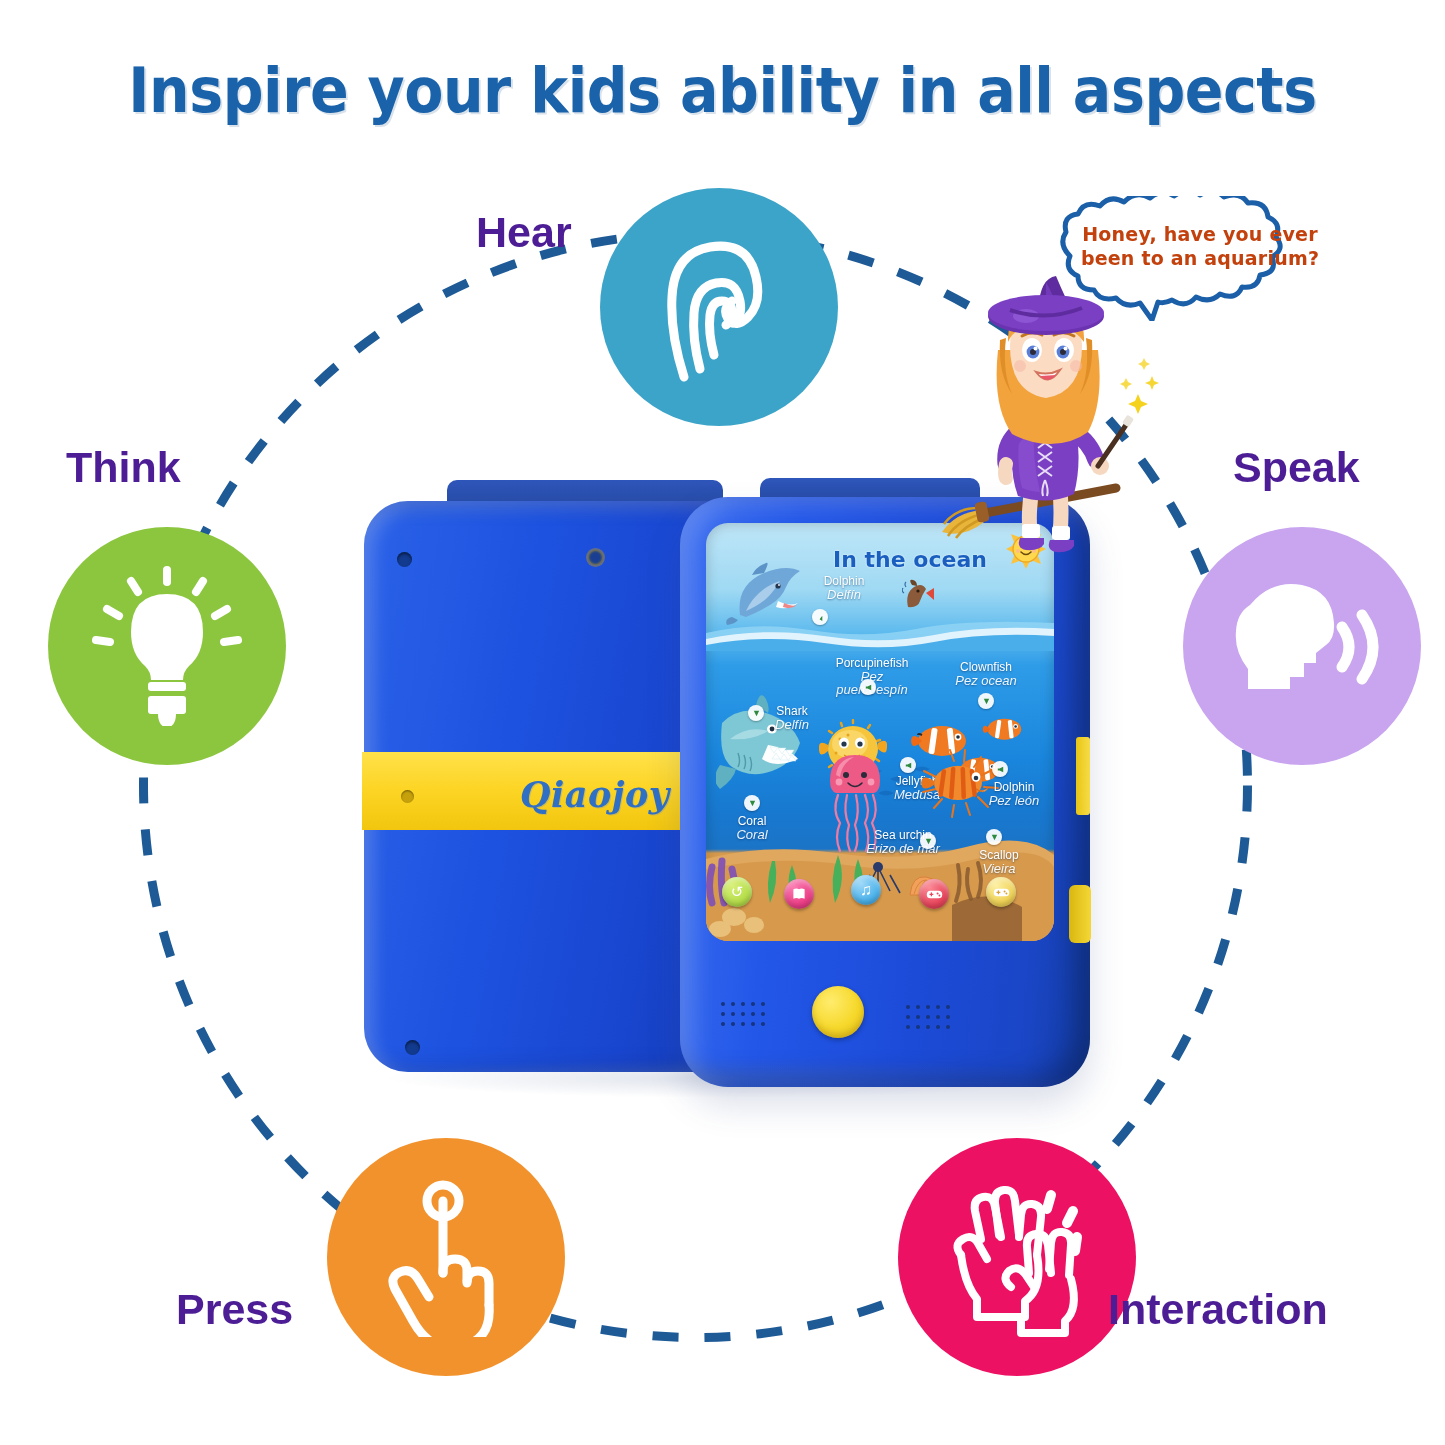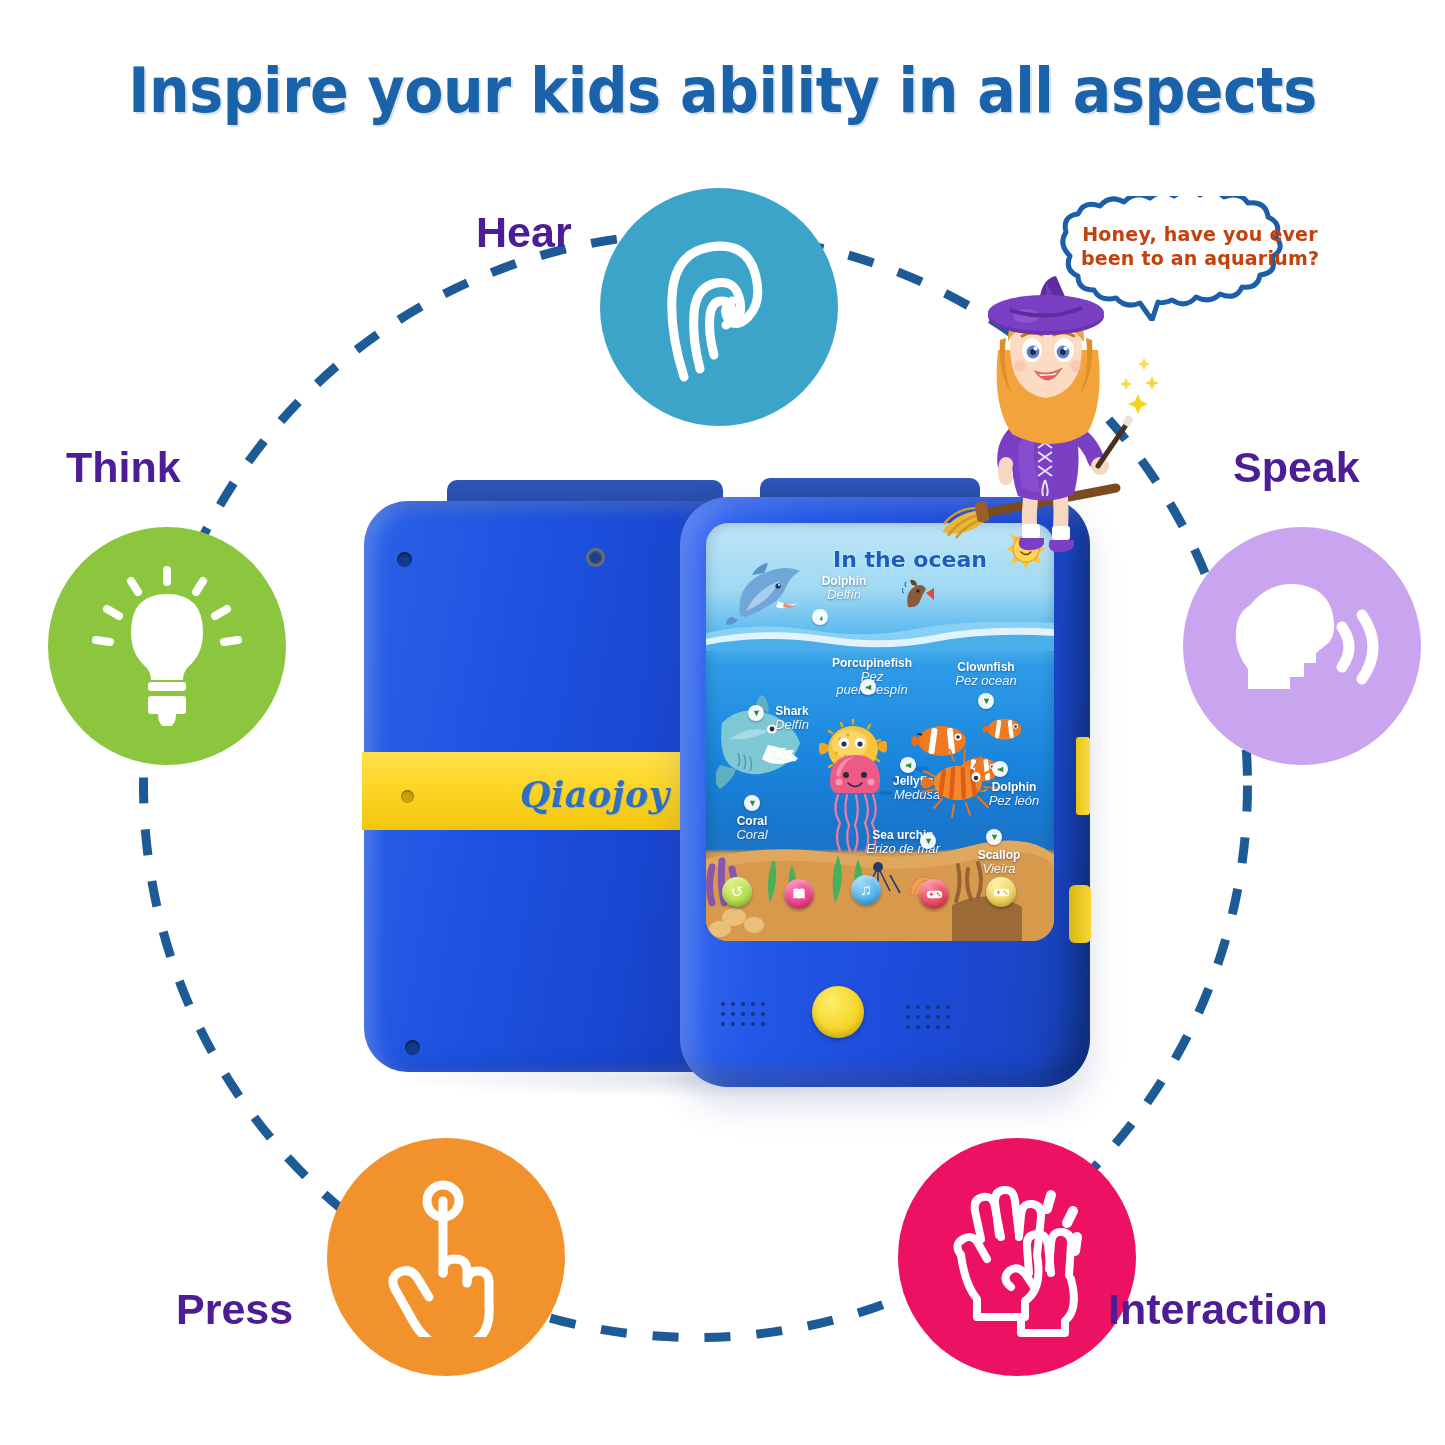--- a/index.html
+++ b/index.html
@@ -129,21 +129,21 @@
   #screen-title span { -webkit-text-stroke: 0; }
 
   .waveline { position: absolute; left: 0; width: 100%; }
 
   .sea-label {
     position: absolute; text-align: center; color: #ffffff;
     font-family: "Liberation Sans", sans-serif; line-height: 1.05;
     text-shadow: 0 1px 2px rgba(0,40,90,.55);
     pointer-events: none;
   }
-  .sea-label .en { display: block; font-size: 12px; font-weight: bold; }
+  .sea-label .en { display: block; font-size: 12px; font-weight: normal; }
   .sea-label .es { display: block; font-size: 13px; font-style: italic; opacity: .92; }
 
   .spk {
     position: absolute; width: 16px; height: 16px; border-radius: 50%;
     background: rgba(255,255,255,.93);
     display: flex; align-items: center; justify-content: center;
     box-shadow: 0 1px 2px rgba(0,0,0,.3);
   }
   .spk svg { width: 9px; height: 9px; }
 

